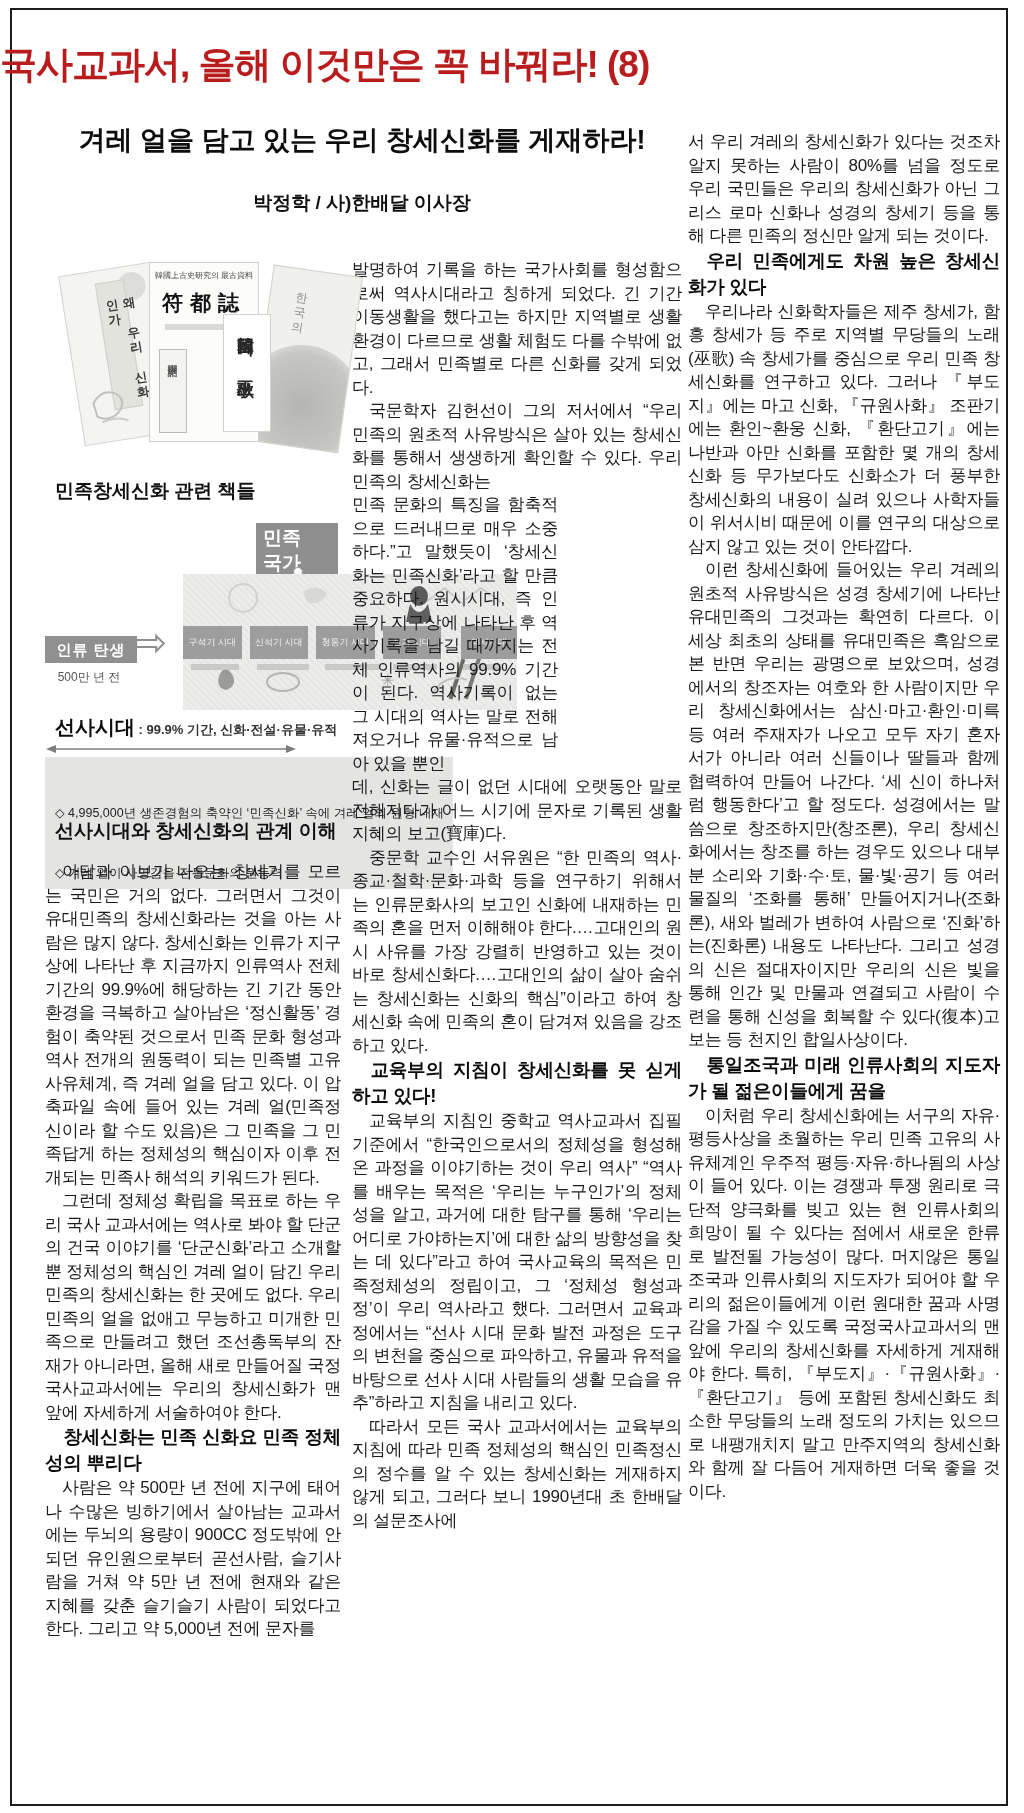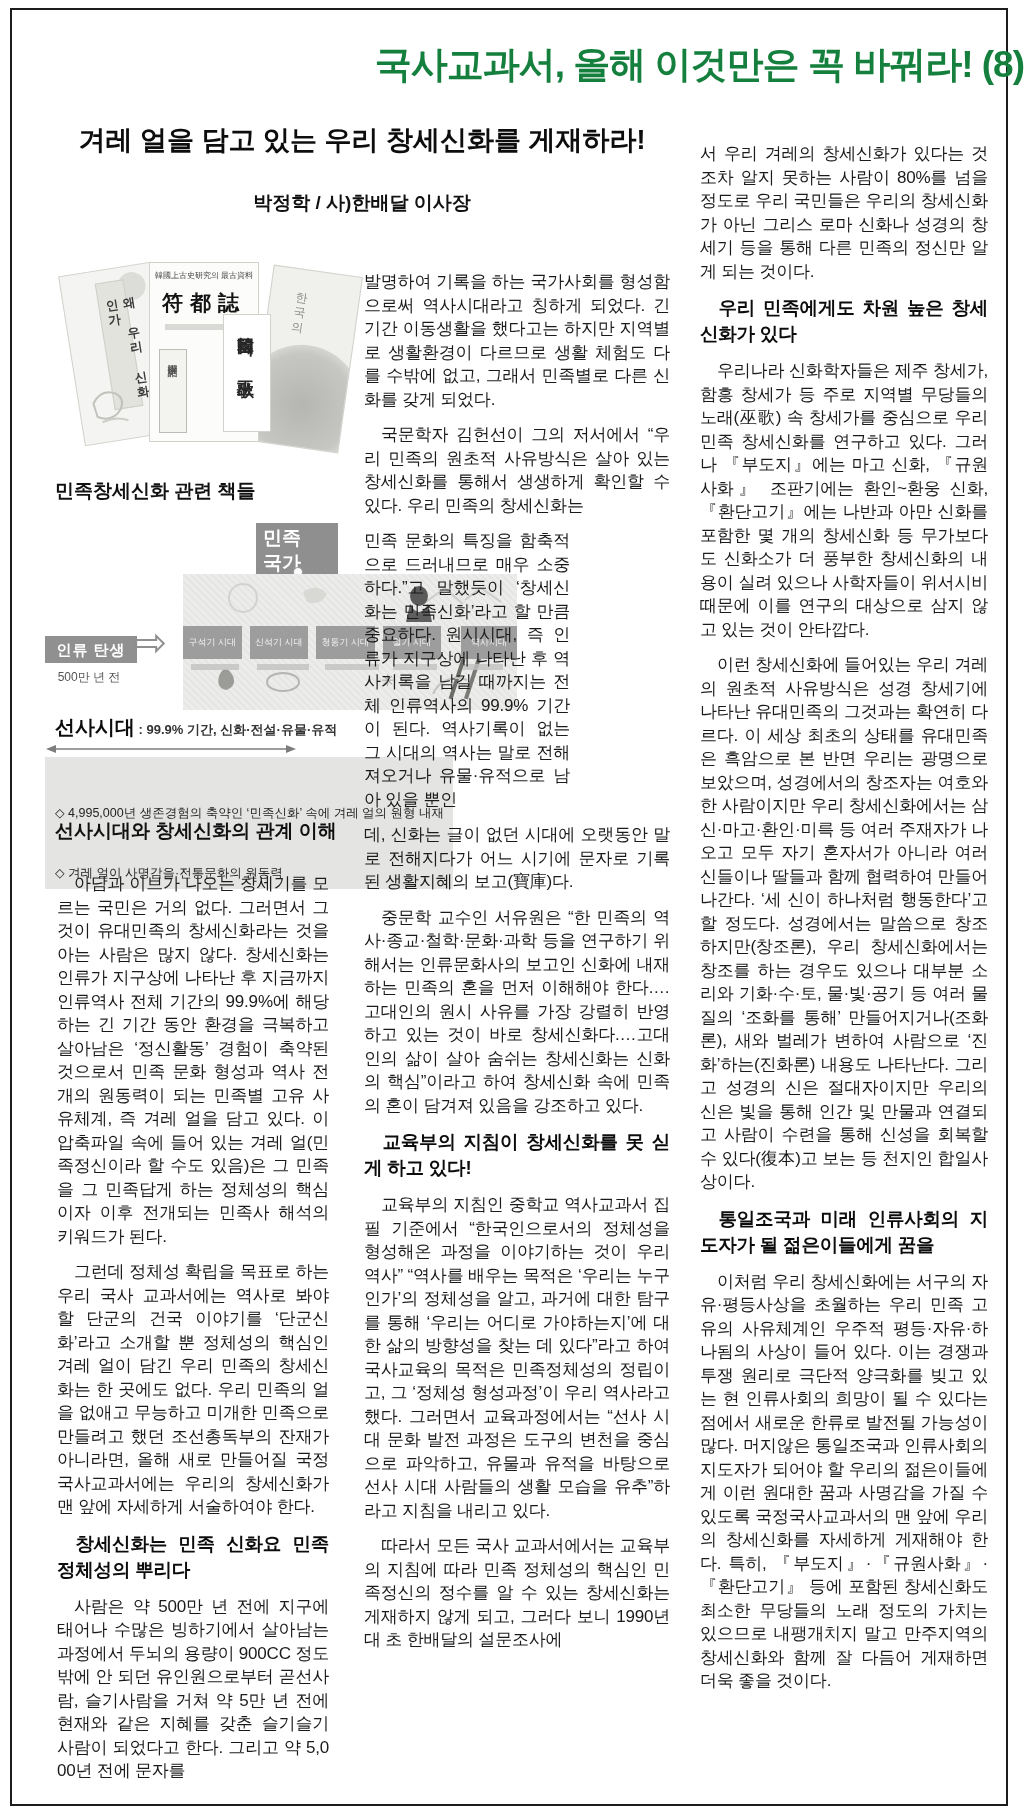--- a/index.html
+++ b/index.html
@@ -1,30 +1,30 @@
 <!DOCTYPE html>
 <html lang="ko"><head>
 <meta charset="utf-8">
 <style>
   html,body{margin:0;padding:0;background:#ffffff;}
   .page{position:relative;width:1024px;height:1813px;background:#ffffff;
         font-family:"Liberation Sans","DejaVu Sans",sans-serif;color:#1a1a1a;overflow:hidden;}
   .frame{position:absolute;left:10px;top:8px;width:994px;height:1794px;border:2px solid #1c1c1c;}
 
   
-  .title{position:absolute;left:0;right:0;top:40px;text-align:right;
-         font-size:37px;font-weight:bold;letter-spacing:-1px;color:#15803d;}
+  .title{position:absolute;left:0;right:0;top:40px;text-align:left;
+         font-size:37px;font-weight:bold;letter-spacing:-1px;color:#b91c1c;}
   .subtitle{position:absolute;left:42px;top:122px;width:640px;text-align:center;
             font-size:27px;font-weight:bold;color:#0d0d0d;}
   .byline{position:absolute;left:42px;top:190px;width:640px;text-align:center;
           font-size:19px;font-weight:bold;color:#111;}
 
   
   .col{position:absolute;font-size:17px;line-height:23.5px;letter-spacing:-0.2px;}
-  .col p{margin:12px;text-align:justify;word-break:break-all;}
+  .col p{margin:0;text-align:justify;word-break:break-all;}
   .indent{text-indent:1em;}
   .sec-head{font-weight:bold;font-size:18.5px;line-height:26px;margin:14px 0 8px;
             text-indent:1em;text-align:justify;word-break:break-all;color:#0c0c0c;}
   .col-left{left:45px;top:860px;width:296px;}
   .col-mid{left:352px;top:258px;width:330px;}
   .col-right{left:688px;top:130px;width:312px;}
   .narrow{width:206px;margin-left:auto;text-align:justify;word-break:break-all;}
 
   
   .books{position:absolute;left:45px;top:250px;width:300px;height:222px;}
@@ -162,21 +162,21 @@
   <div class="bullets">
     <div>◇ 4,995,000년 생존경험의 축약인 ‘민족신화’ 속에 겨레 얼의 원형 내재</div>
     <div>◇ 겨레 얼이 사명감을·전통문화의 원동력</div>
   </div>
   <div class="fig-cap cap-diagram">선사시대와 창세신화의 관계 이해</div>
 
   <div class="col col-left">
     <p class="indent">아담과 이브가 나오는 창세기를 모르는 국민은 거의 없다. 그러면서 그것이 유대민족의 창세신화라는 것을 아는 사람은 많지 않다. 창세신화는 인류가 지구상에 나타난 후 지금까지 인류역사 전체 기간의 99.9%에 해당하는 긴 기간 동안 환경을 극복하고 살아남은 ‘정신활동’ 경험이 축약된 것으로서 민족 문화 형성과 역사 전개의 원동력이 되는 민족별 고유 사유체계, 즉 겨레 얼을 담고 있다. 이 압축파일 속에 들어 있는 겨레 얼(민족정신이라 할 수도 있음)은 그 민족을 그 민족답게 하는 정체성의 핵심이자 이후 전개되는 민족사 해석의 키워드가 된다.</p>
     <p class="indent">그런데 정체성 확립을 목표로 하는 우리 국사 교과서에는 역사로 봐야 할 단군의 건국 이야기를 ‘단군신화’라고 소개할 뿐 정체성의 핵심인 겨레 얼이 담긴 우리 민족의 창세신화는 한 곳에도 없다. 우리 민족의 얼을 없애고 무능하고 미개한 민족으로 만들려고 했던 조선총독부의 잔재가 아니라면, 올해 새로 만들어질 국정 국사교과서에는 우리의 창세신화가 맨 앞에 자세하게 서술하여야 한다.</p>
     <p class="sec-head">창세신화는 민족 신화요 민족 정체성의 뿌리다</p>
-    <p class="indent">사람은 약 500만 년 전에 지구에 태어나 수많은 빙하기에서 살아남는 과정에서 두뇌의 용량이 900CC 정도밖에 안 되던 유인원으로부터 곧선사람, 슬기사람을 거쳐 약 5만 년 전에 현재와 같은 지혜를 갖춘 슬기슬기 사람이 되었다고 한다. 그리고 약 5,000년 전에 문자를</p>
+    <p class="indent">사람은 약 500만 년 전에 지구에 태어나 수많은 빙하기에서 살아남는 교과서에는 두뇌의 용량이 900CC 정도밖에 안 되던 유인원으로부터 곧선사람, 슬기사람을 거쳐 약 5만 년 전에 현재와 같은 지혜를 갖춘 슬기슬기 사람이 되었다고 한다. 그리고 약 5,000년 전에 문자를</p>
   </div>
 
   <div class="col col-mid">
     <p>발명하여 기록을 하는 국가사회를 형성함으로써 역사시대라고 칭하게 되었다. 긴 기간 이동생활을 했다고는 하지만 지역별로 생활환경이 다르므로 생활 체험도 다를 수밖에 없고, 그래서 민족별로 다른 신화를 갖게 되었다.</p>
     <p class="indent">국문학자 김헌선이 그의 저서에서 “우리 민족의 원초적 사유방식은 살아 있는 창세신화를 통해서 생생하게 확인할 수 있다. 우리 민족의 창세신화는</p>
     <p class="narrow">민족 문화의 특징을 함축적으로 드러내므로 매우 소중하다.”고 말했듯이 ‘창세신화는 민족신화’라고 할 만큼 중요하다. 원시시대, 즉 인류가 지구상에 나타난 후 역사기록을 남길 때까지는 전체 인류역사의 99.9% 기간이 된다. 역사기록이 없는 그 시대의 역사는 말로 전해져오거나 유물·유적으로 남아 있을 뿐인</p>
     <p>데, 신화는 글이 없던 시대에 오랫동안 말로 전해지다가 어느 시기에 문자로 기록된 생활지혜의 보고(寶庫)다.</p>
     <p class="indent">중문학 교수인 서유원은 “한 민족의 역사·종교·철학·문화·과학 등을 연구하기 위해서는 인류문화사의 보고인 신화에 내재하는 민족의 혼을 먼저 이해해야 한다.…고대인의 원시 사유를 가장 강렬히 반영하고 있는 것이 바로 창세신화다.…고대인의 삶이 살아 숨쉬는 창세신화는 신화의 핵심”이라고 하여 창세신화 속에 민족의 혼이 담겨져 있음을 강조하고 있다.</p>
     <p class="sec-head">교육부의 지침이 창세신화를 못 싣게 하고 있다!</p>
     <p class="indent">교육부의 지침인 중학교 역사교과서 집필 기준에서 “한국인으로서의 정체성을 형성해온 과정을 이야기하는 것이 우리 역사” “역사를 배우는 목적은 ‘우리는 누구인가’의 정체성을 알고, 과거에 대한 탐구를 통해 ‘우리는 어디로 가야하는지’에 대한 삶의 방향성을 찾는 데 있다”라고 하여 국사교육의 목적은 민족정체성의 정립이고, 그 ‘정체성 형성과정’이 우리 역사라고 했다. 그러면서 교육과정에서는 “선사 시대 문화 발전 과정은 도구의 변천을 중심으로 파악하고, 유물과 유적을 바탕으로 선사 시대 사람들의 생활 모습을 유추”하라고 지침을 내리고 있다.</p>

